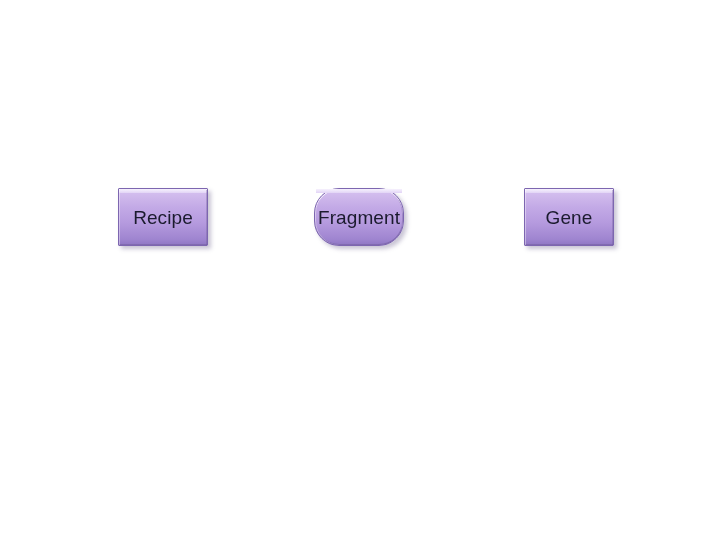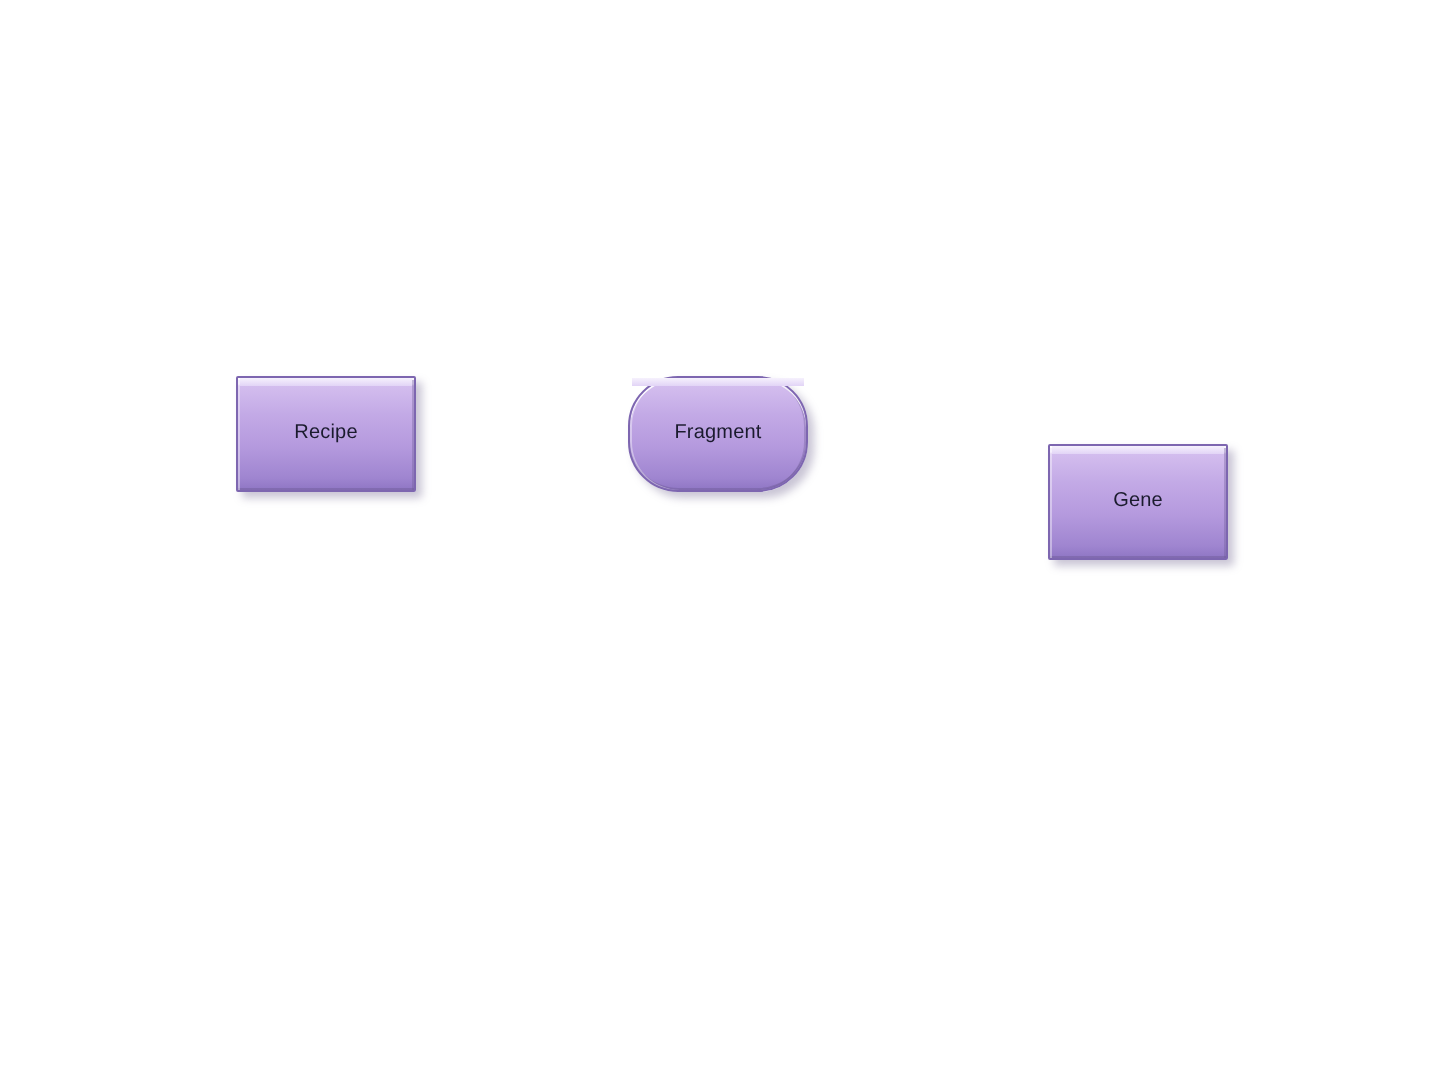--- a/index.html
+++ b/index.html
@@ -59,31 +59,31 @@
     top: 0px;
     height: 4px;
     background: linear-gradient(to bottom, #f6f1fd, #e2d4f6);
     pointer-events: none;
   }
 
   .shape-label {
     position: relative;
     z-index: 2;
     font-family: "Liberation Sans", sans-serif;
-    font-size: 10px;
+    font-size: 19px;
     line-height: 1;
     color: #1b1b2e;
     white-space: nowrap;
     letter-spacing: 0.1px;
   }
 
   
   #shape-recipe   { left: 118px; top: 188px; }
   #shape-fragment { left: 314px; top: 188px; }
-  #shape-gene     { left: 524px; top: 188px; margin-top: 34px; }
+  #shape-gene     { left: 524px; top: 188px; }
 </style>
 </head>
 <body>
 
 <div id="canvas">
 
   <div class="shape" id="shape-recipe" style="left: 118px; top: 188px; width: 90px; height: 58px;">
     <span class="shape-label">Recipe</span>
   </div>
 

